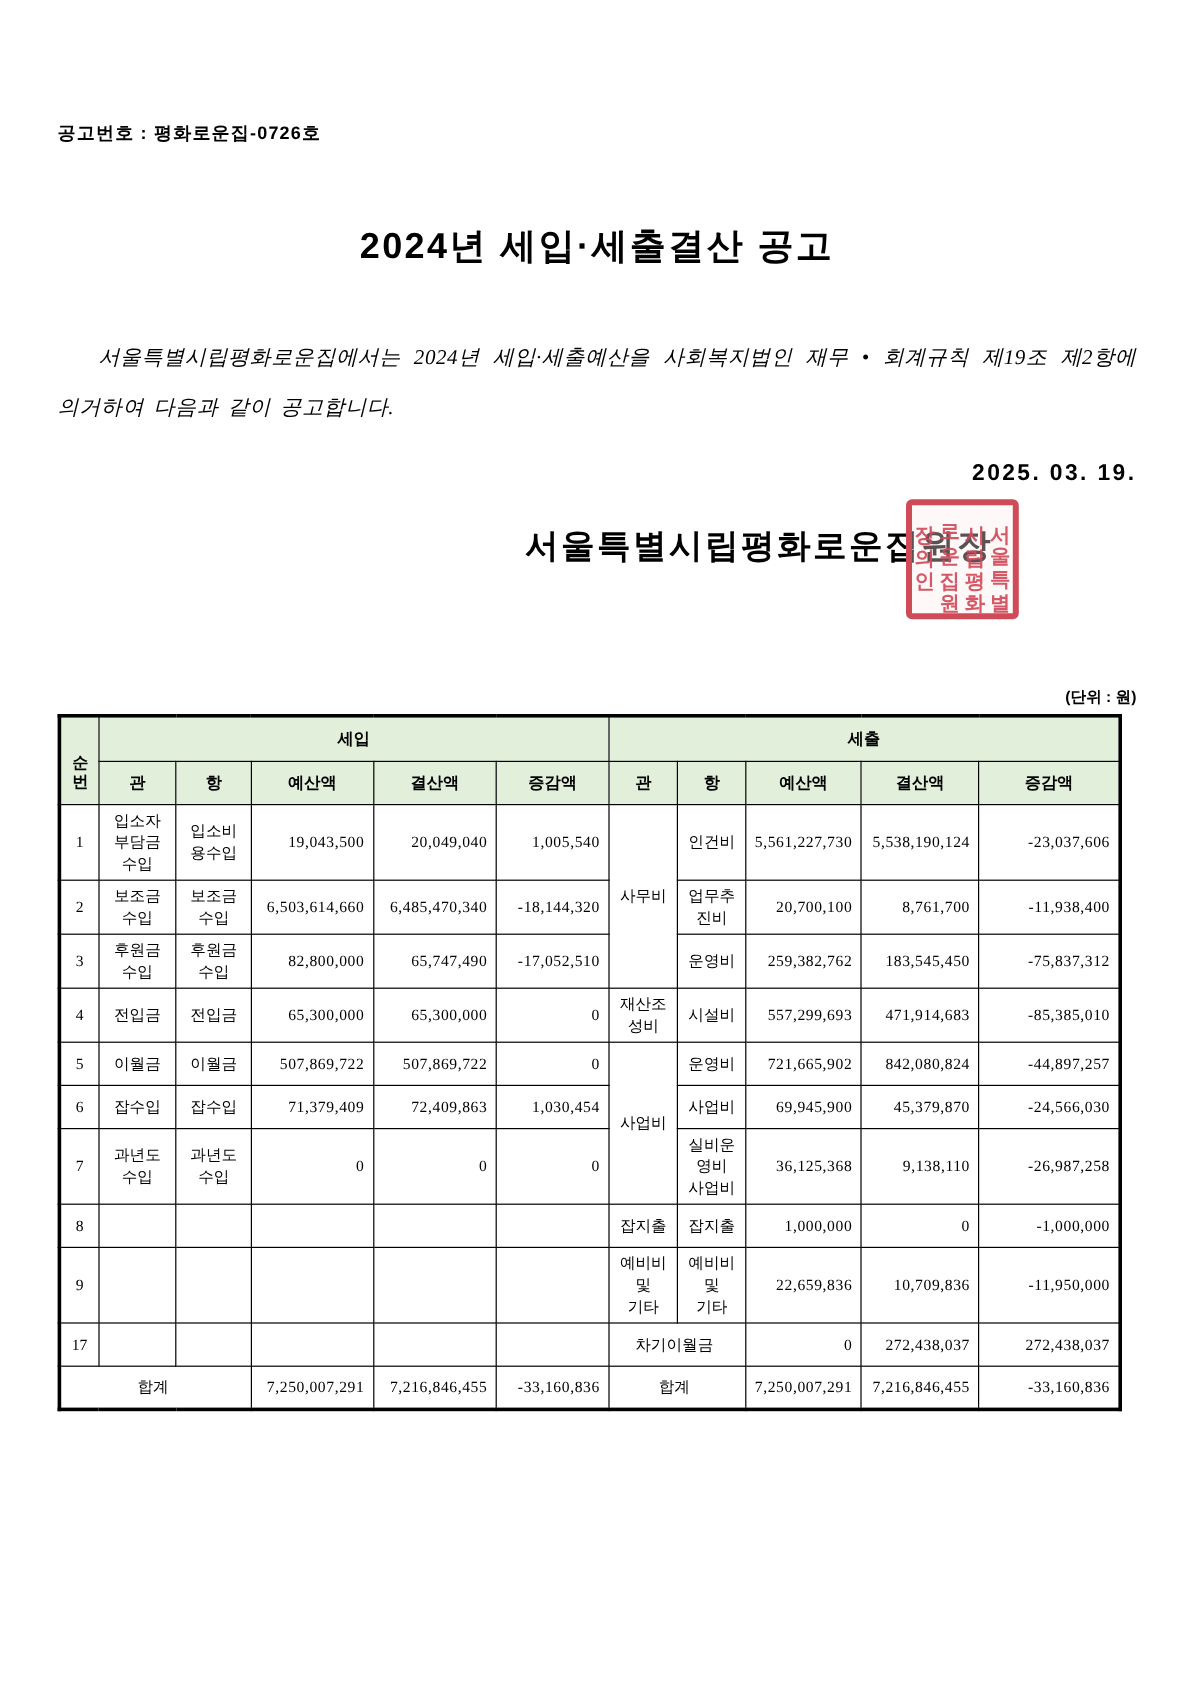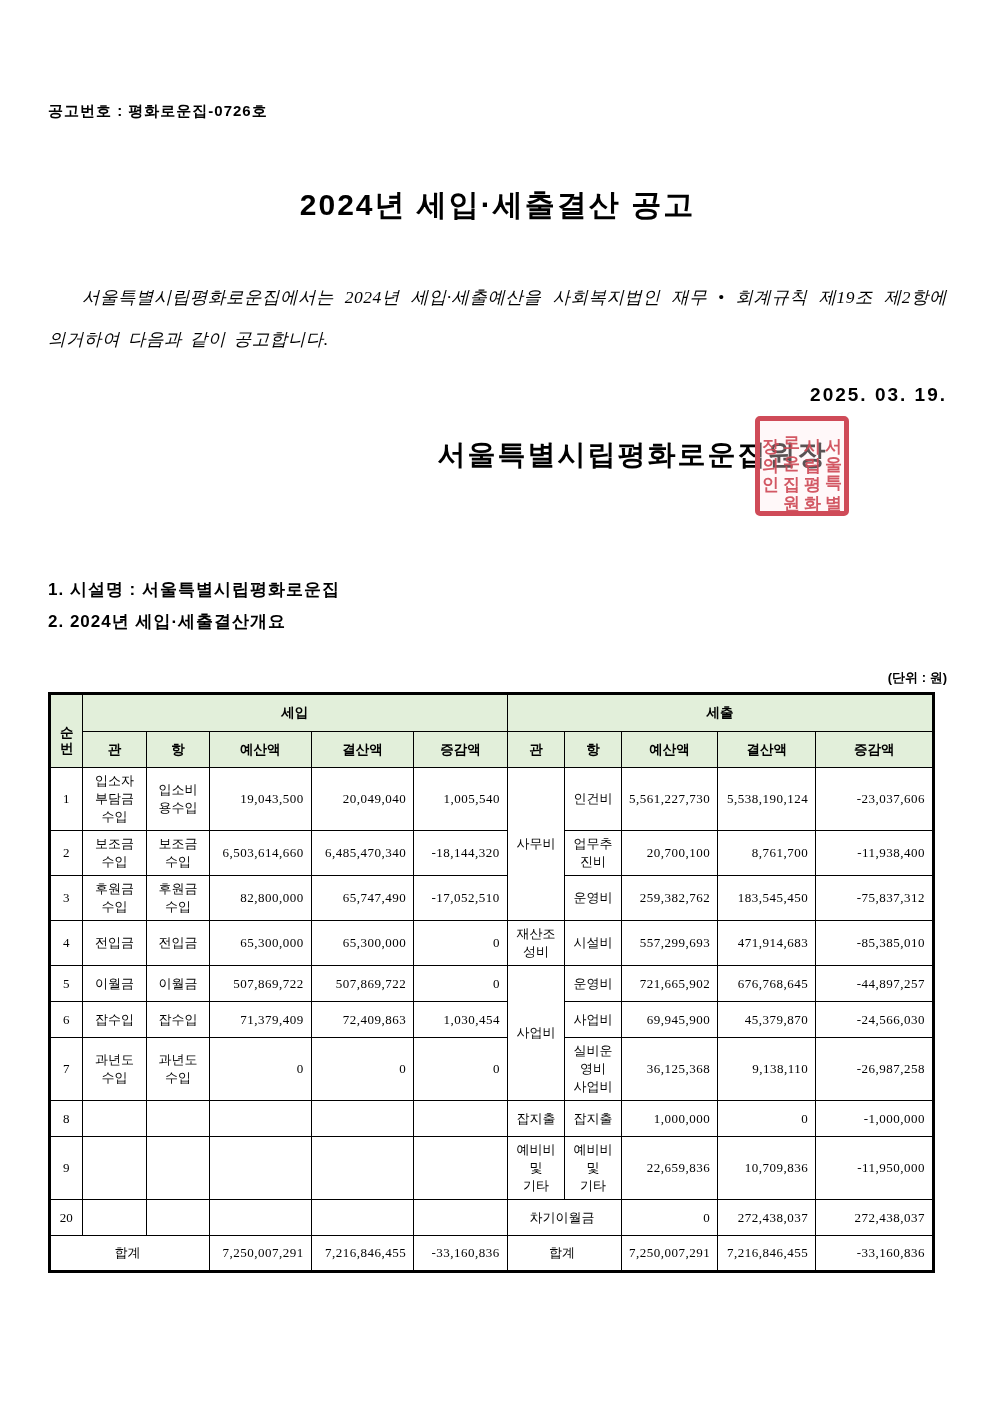--- a/index.html
+++ b/index.html
@@ -74,24 +74,20 @@
 
   <div class="date-line">2025. 03. 19.</div>
 
   <div class="signer-wrap">
     <div class="signer">서울특별시립평화로운집원장</div>
     <div class="stamp">
       <div class="stamp-text">서울특별시립평화로운집원장의인</div>
     </div>
   </div>
 
-  <div class="items">
-    <div class="item-line">1. 시설명 : 서울특별시립평화로운집</div>
-    <div class="item-line">2. 2024년 세입·세출결산개요</div>
-  </div>
 
   <div class="unit-note">(단위 : 원)</div>
 
   <table class="settle">
     <colgroup>
         <col style="width: 3.7%;">
         <col style="width: 7.3%;">
         <col style="width: 7.1%;">
         <col style="width: 11.5%;">
         <col style="width: 11.6%;">
@@ -184,21 +180,21 @@
         <tr>
           <td>5</td>
           <td>이월금</td>
           <td>이월금</td>
           <td class="num">507,869,722</td>
           <td class="num">507,869,722</td>
           <td class="num">0</td>
           <td rowspan="3">사업비</td>
           <td>운영비</td>
           <td class="num">721,665,902</td>
-          <td class="num">676,768,645</td>
+          <td class="num">842,080,824</td>
           <td class="num">-44,897,257</td>
         </tr>
         <tr>
           <td>6</td>
           <td>잡수입</td>
           <td>잡수입</td>
           <td class="num">71,379,409</td>
           <td class="num">72,409,863</td>
           <td class="num">1,030,454</td>
           <td>사업비</td>
@@ -246,21 +242,21 @@
 및
 기타</td>
           <td>예비비
 및
 기타</td>
           <td class="num">22,659,836</td>
           <td class="num">10,709,836</td>
           <td class="num">-11,950,000</td>
         </tr>
         <tr>
-          <td>20</td>
+          <td>17</td>
           <td></td>
           <td></td>
           <td></td>
           <td></td>
           <td></td>
           <td colspan="2" class="rlb">차기이월금</td>
           <td class="num">0</td>
           <td class="num">272,438,037</td>
           <td class="num">272,438,037</td>
         </tr>

